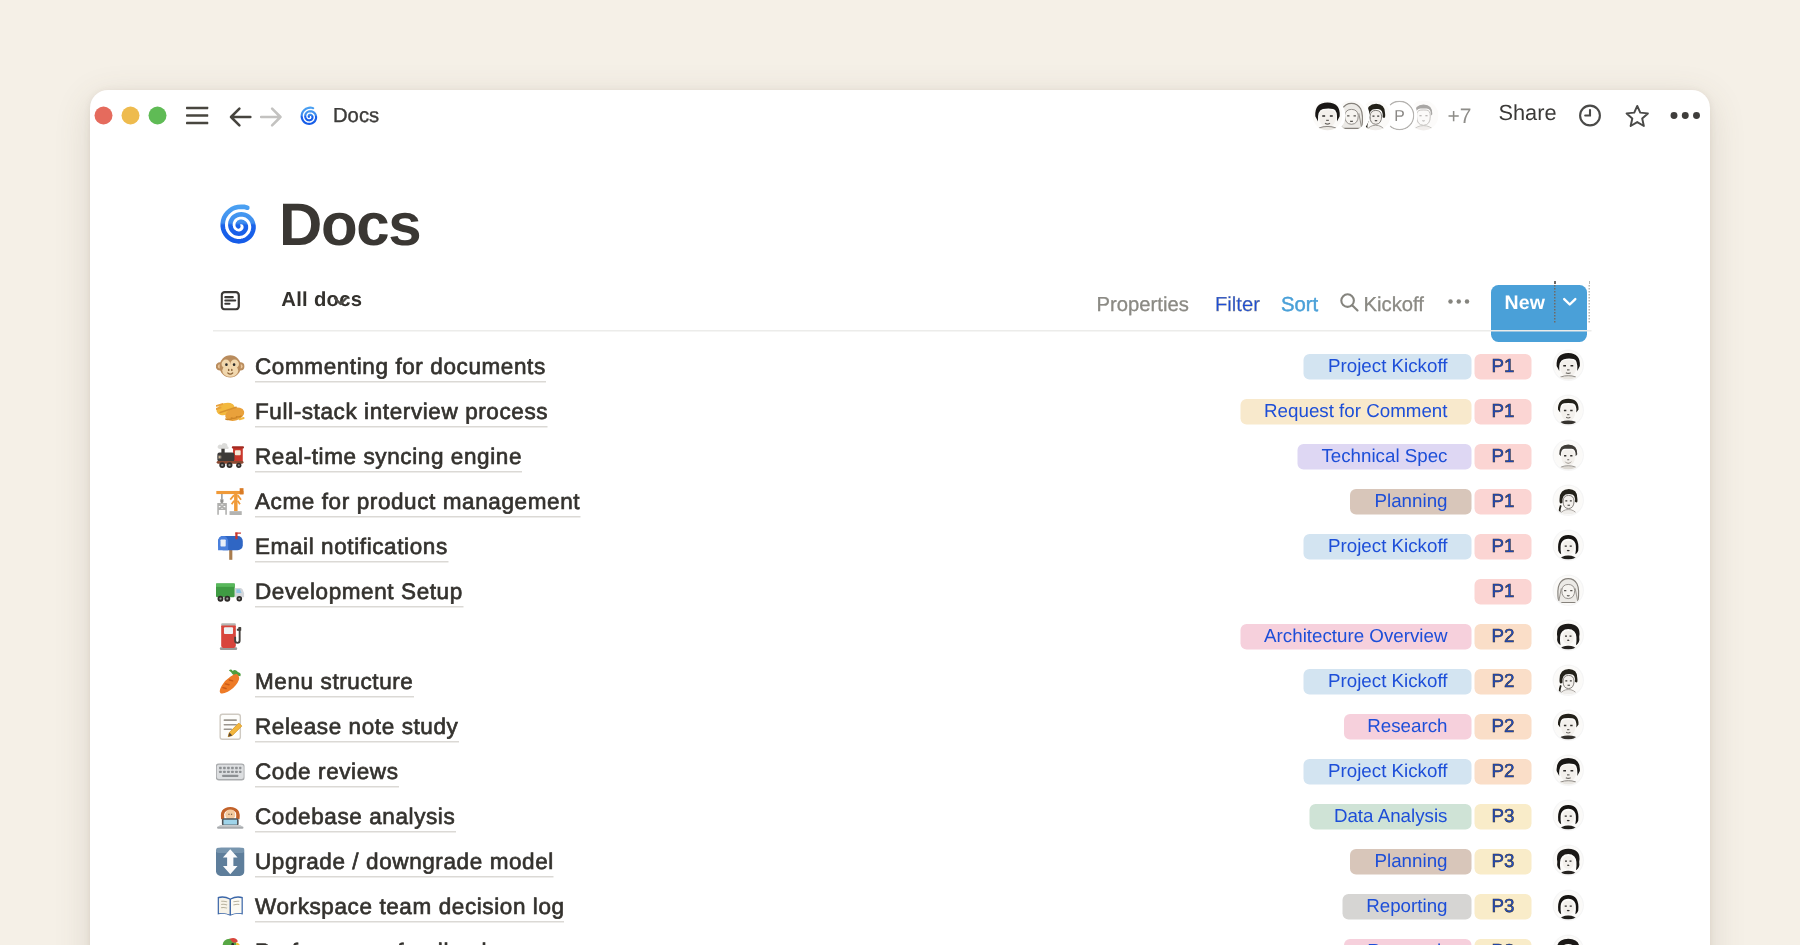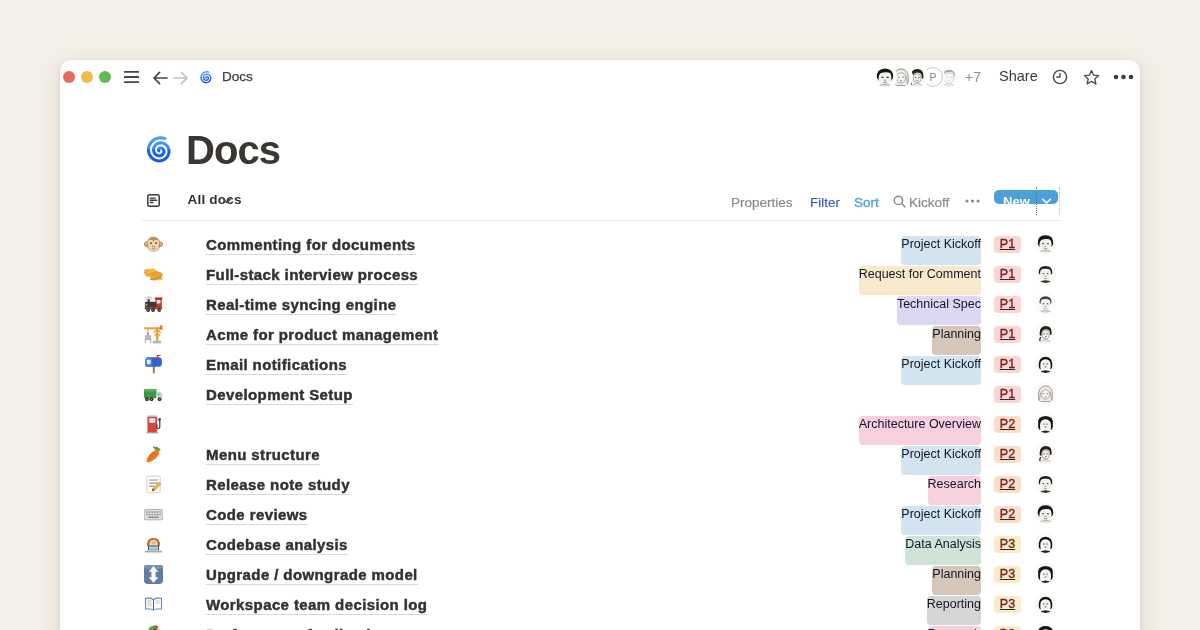--- a/index.html
+++ b/index.html
@@ -7,32 +7,32 @@
 .win { position:absolute; left:60px; top:60px; width:1080px; height:600px; background:#fff;
   border-radius:12px; box-shadow:0 6px 24px rgba(96,82,62,.16), 0 1px 4px rgba(96,82,62,.10); }
 .abs { position:absolute; }
 
 .dot { position:absolute; width:12px; height:12px; border-radius:50%; top:71px; }
 .tbtext { position:absolute; top:69px; left:222px; font-size:13.5px; color:#3d3c3a; -webkit-text-stroke:0.25px #3d3c3a; }
 .tav { position:absolute; top:0; width:20px; height:20px; border-radius:50%; box-shadow:0 0 0 2px #fff; background:#fff; overflow:hidden; }
 
 .h1 { position:absolute; left:186px; top:127.5px; font-size:40px; font-weight:700; color:#3a3733; letter-spacing:-0.9px; }
 .alldocs { position:absolute; left:166.5px; top:191.5px; font-size:13.5px; font-weight:700; color:#33312d; letter-spacing:0.2px;margin-left:21px; }
-.newbtn { position:absolute; left:994px; top:190px; width:64px; height:14px; background:#4aa0d8; border-radius:5px; color:#fff; }
+.newbtn { position:absolute; left:994px; top:190px; width:64px; height:38px; background:#4aa0d8; border-radius:5px; color:#fff; }
 .divider { position:absolute; left:142px; top:220px; width:919px; height:1px; background:#ececea; }
 
 .row { position:absolute; left:142px; width:919px; height:30px; }
 .emoji { position:absolute; left:2px; top:5.5px; width:19px; height:19px; }
-.rtitle { position:absolute; left:28px; top:7px; font-size:15px; font-weight:700; -webkit-text-stroke:0.45px #34322e; color:#34322e; letter-spacing:0.4px;
-  border-bottom:1px solid #dbd9d5; padding-bottom:1px;margin-left:36px; }
+.rtitle { position:absolute; left:28px; top:7px; font-size:15px; font-weight:400; -webkit-text-stroke:0.45px #34322e; color:#34322e; letter-spacing:0.4px;
+  border-bottom:1px solid #dbd9d5; padding-bottom:1px; }
 .rright { position:absolute; right:0; top:0; height:30px; }
-.tag { position:absolute; right:80px; top:6.5px; height:29px; line-height:17px; border-radius:4px; padding:0 0;
-  font-size:12.5px; color:#0f172a; white-space:nowrap; }
-.pill { position:absolute; right:40px; top:6.5px; width:27px; height:17px; line-height:17px; border-radius:4px;
-  font-size:12.5px; font-weight:400; -webkit-text-stroke:0.35px #2f2d2a; color:#b91c1c; text-align:center;text-decoration:underline; }
+.tag { position:absolute; right:80px; top:6.5px; height:17px; line-height:17px; border-radius:4px; padding:0 16px;
+  font-size:12.5px; color:#1d4ed8; white-space:nowrap; }
+.pill { position:absolute; right:40px; top:6.5px; width:38px; height:17px; line-height:17px; border-radius:4px;
+  font-size:12.5px; font-weight:400; -webkit-text-stroke:0.35px #2f2d2a; color:#1d4ed8; text-align:center; }
 .rav { position:absolute; right:6px; top:5px; width:19px; height:19px; border-radius:50%; overflow:hidden; box-shadow:0 0 0 1px rgba(0,0,0,0.04); }
 </style></head>
 <body>
 <div class="win"></div>
 
 <div class="dot" style="left:63px;background:#e56b5d"></div>
 <div class="dot" style="left:81px;background:#eebb4e"></div>
 <div class="dot" style="left:99px;background:#5fbb55"></div>
 
 <svg class="abs" style="left:123.5px;top:71px" width="15" height="12" viewBox="0 0 15 12">

